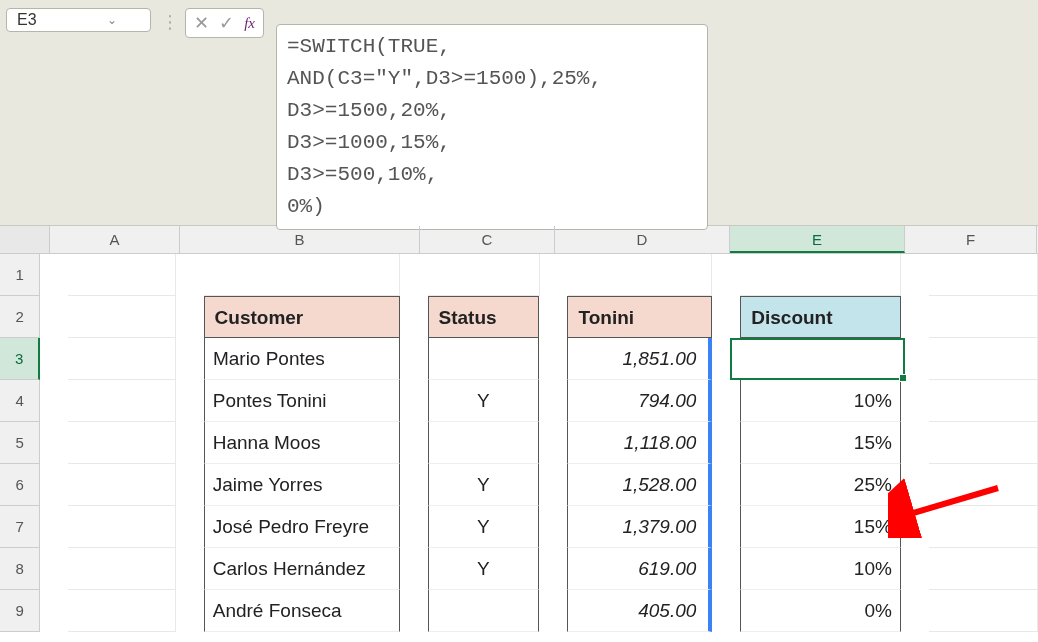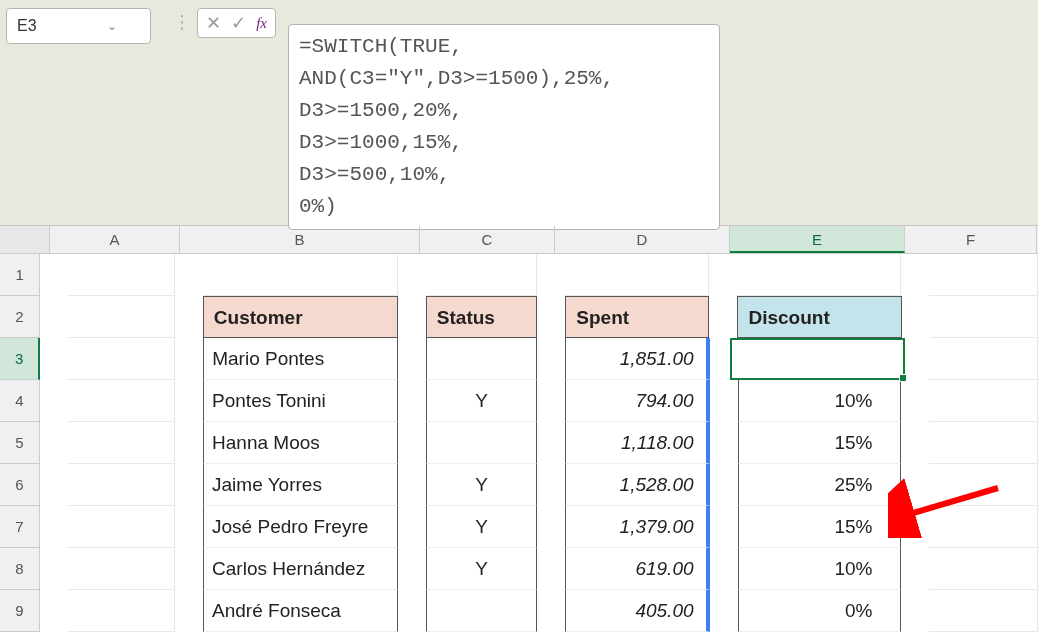--- a/index.html
+++ b/index.html
@@ -20,24 +20,24 @@
     padding: 8px 6px 8px 6px;
     border-bottom: 1px solid #c8c8c0;
     height: 226px;
   }
   .name-box-wrap {
     display: flex;
     align-items: center;
     background: #fff;
     border: 1px solid #b5b5ac;
     border-radius: 4px;
-    height: 36px;
+    height: 24px;
     width: 145px;
     padding: 0 6px 0 10px;
-    margin-right: 22px;
+    margin-right: 10px;
   }
   .name-box-wrap input {
     border: none;
     outline: none;
     font-size: 16px;
     width: 90px;
     color: #333;
     background: transparent;
   }
   .chev {
@@ -152,21 +152,21 @@
     color: #222;
     line-height: 42px;
     padding: 0 8px;
     overflow: hidden;
     margin-left: 28px;
   }
   .cell.colA { width: 130px; }
   .cell.colB { width: 240px; }
   .cell.colC { width: 135px; text-align: center; }
   .cell.colD { width: 175px; text-align: right; padding-right: 12px; }
-  .cell.colE { width: 196px; text-align: right; padding-right: 28px; }
+  .cell.colE { width: 196px; text-align: right; padding-right: 8px; }
   .cell.colF { width: 132px; }
 
   
   .hdr .cell.colB,
   .hdr .cell.colC,
   .hdr .cell.colD {
     background: #f5d9cf;
     border: 1px solid #555;
     font-weight: bold;
     text-align: left;
@@ -253,21 +253,21 @@
       <div class="cell colC"></div>
       <div class="cell colD"></div>
       <div class="cell colE"></div>
       <div class="cell colF"></div>
     </div>
     <div class="grid-row hdr">
       <div class="row-header">2</div>
       <div class="cell colA"></div>
       <div class="cell colB">Customer</div>
       <div class="cell colC">Status</div>
-      <div class="cell colD">Spent</div>
+      <div class="cell colD">Tonini</div>
       <div class="cell colE">Discount</div>
       <div class="cell colF"></div>
     </div>
     <div class="grid-row data">
       <div class="row-header active">3</div>
       <div class="cell colA"></div>
       <div class="cell colB">Mario Pontes</div>
       <div class="cell colC"></div>
       <div class="cell colD">1,851.00</div>
       <div class="cell colE">20%</div>

